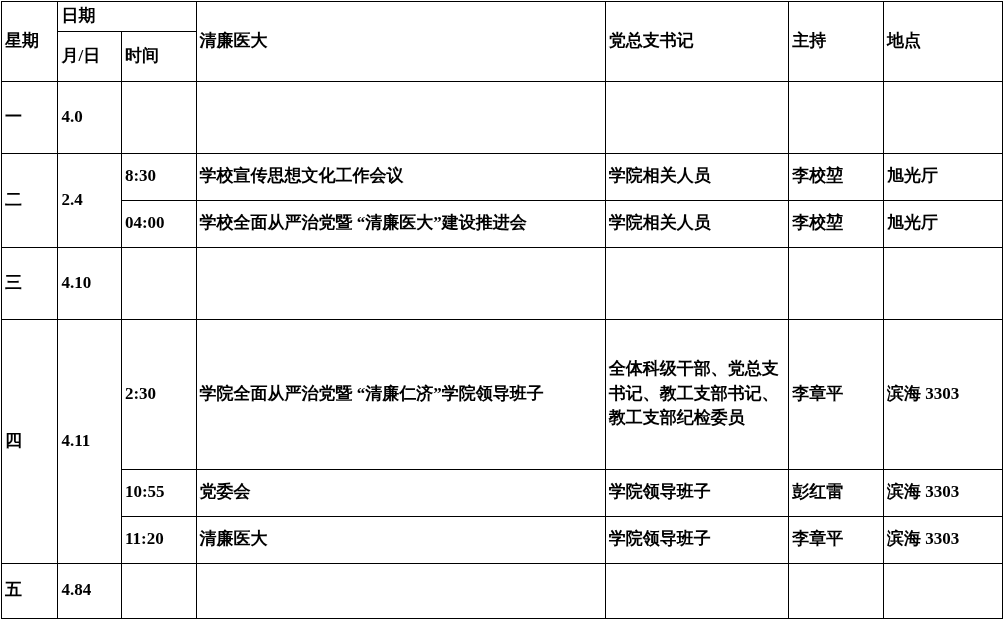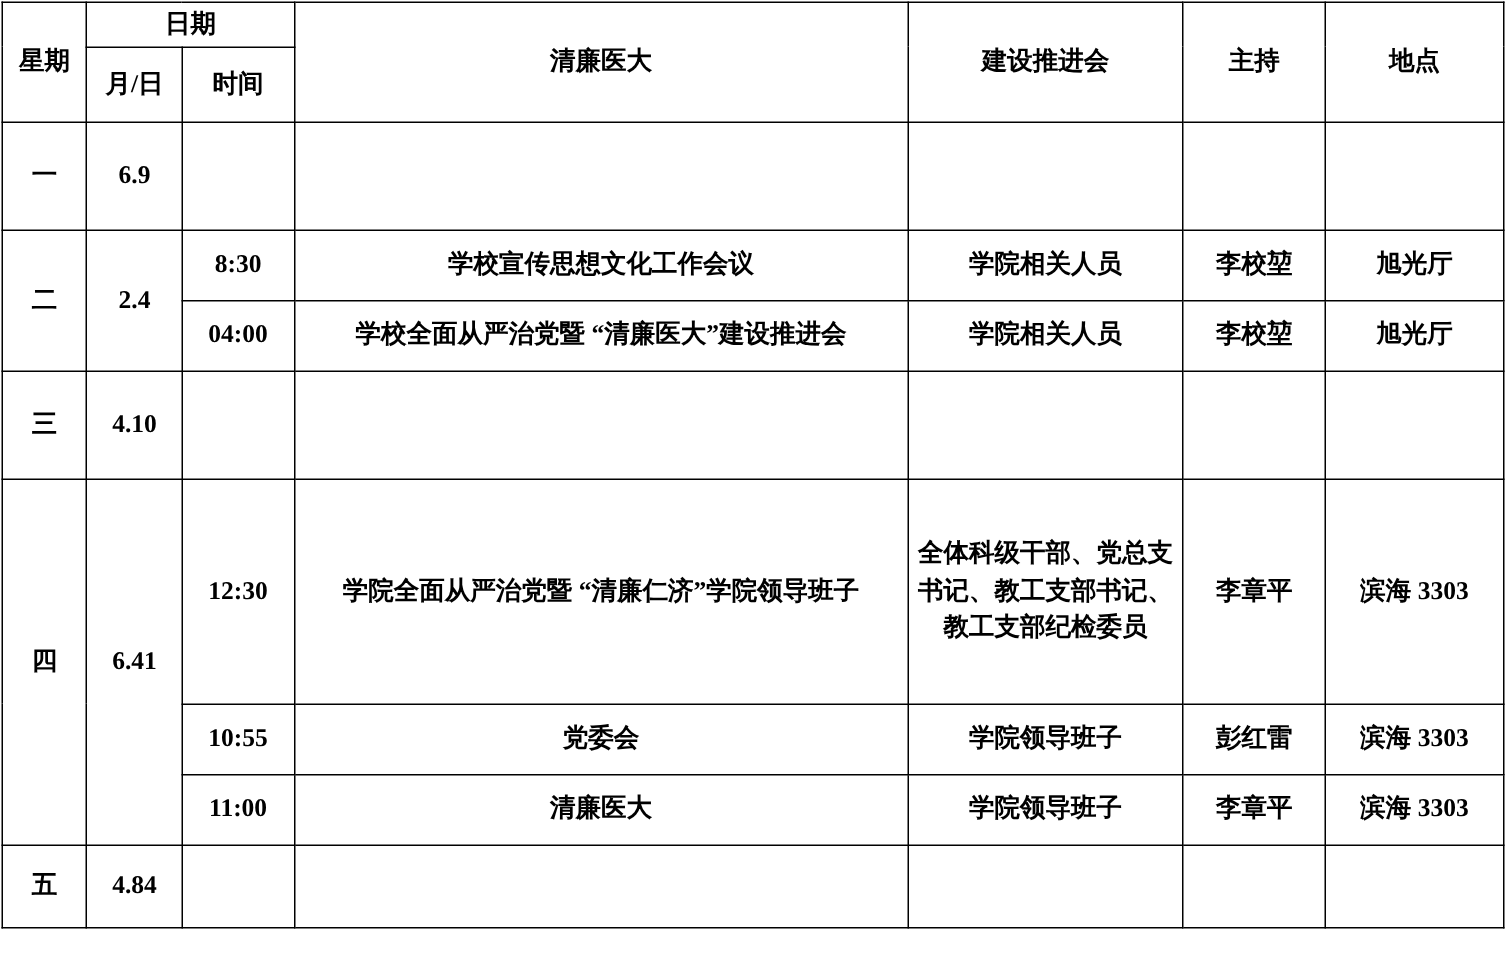--- a/index.html
+++ b/index.html
@@ -15,21 +15,20 @@
     overflow: hidden;
   }
   #schedule-table {
     border-collapse: collapse;
     table-layout: fixed;
     width: 1002px;
     margin: 1px 0 0 1px;
   }
   #schedule-table td, #schedule-table th {
     border: 1px solid #000000;
-    text-align: center;
     vertical-align: middle;
     font-weight: bold;
     font-size: 17px;
     padding: 2px 3px;
     line-height: 1.45;
   }
   .col-weekday { width: 56px; }
   .col-date    { width: 63px; }
   .col-time    { width: 74px; }
   .col-name    { width: 406px; }
@@ -62,34 +61,34 @@
     <col class="col-name">
     <col class="col-people">
     <col class="col-host">
     <col class="col-place">
   </colgroup>
   <thead>
     <tr class="row-h-head1">
       <td rowspan="2" class="hdr-mid">星期</td>
       <td colspan="2" class="hdr-small">日期</td>
       <td rowspan="2" class="hdr-mid">清廉医大</td>
-      <td rowspan="2" class="hdr-mid">建设推进会</td>
+      <td rowspan="2" class="hdr-mid">党总支书记</td>
       <td rowspan="2" class="hdr-mid">主持</td>
       <td rowspan="2" class="hdr-mid">地点</td>
     </tr>
     <tr class="row-h-head2">
       <td class="hdr-small">月/日</td>
       <td class="hdr-small">时间</td>
     </tr>
   </thead>
   <tbody>
 
     <tr class="row-h-empty">
       <td>一</td>
-      <td>6.9</td>
+      <td>4.0</td>
       <td class="cell-empty"></td>
       <td class="cell-empty"></td>
       <td class="cell-empty"></td>
       <td class="cell-empty"></td>
       <td class="cell-empty"></td>
     </tr>
 
     <tr class="row-h-norm">
       <td rowspan="2">二</td>
       <td rowspan="2">2.4</td>
@@ -113,38 +112,38 @@
       <td>4.10</td>
       <td class="cell-empty"></td>
       <td class="cell-empty"></td>
       <td class="cell-empty"></td>
       <td class="cell-empty"></td>
       <td class="cell-empty"></td>
     </tr>
 
     <tr class="row-h-tall">
       <td rowspan="3">四</td>
-      <td rowspan="3">6.41</td>
-      <td>12:30</td>
+      <td rowspan="3">4.11</td>
+      <td>2:30</td>
       <td class="nowrap-name">学院全面从严治党暨 “清廉仁济”学院领导班子</td>
       <td class="people-multi">全体科级干部、党总支书记、教工支部书记、教工支部纪检委员</td>
       <td>李章平</td>
       <td>滨海 3303</td>
     </tr>
 
     <tr class="row-h-norm">
       <td>10:55</td>
       <td>党委会</td>
       <td>学院领导班子</td>
       <td>彭红雷</td>
       <td>滨海 3303</td>
     </tr>
 
     <tr class="row-h-norm">
-      <td>11:00</td>
+      <td>11:20</td>
       <td>清廉医大</td>
       <td>学院领导班子</td>
       <td>李章平</td>
       <td>滨海 3303</td>
     </tr>
 
     <tr class="row-h-last">
       <td>五</td>
       <td>4.84</td>
       <td class="cell-empty"></td>

